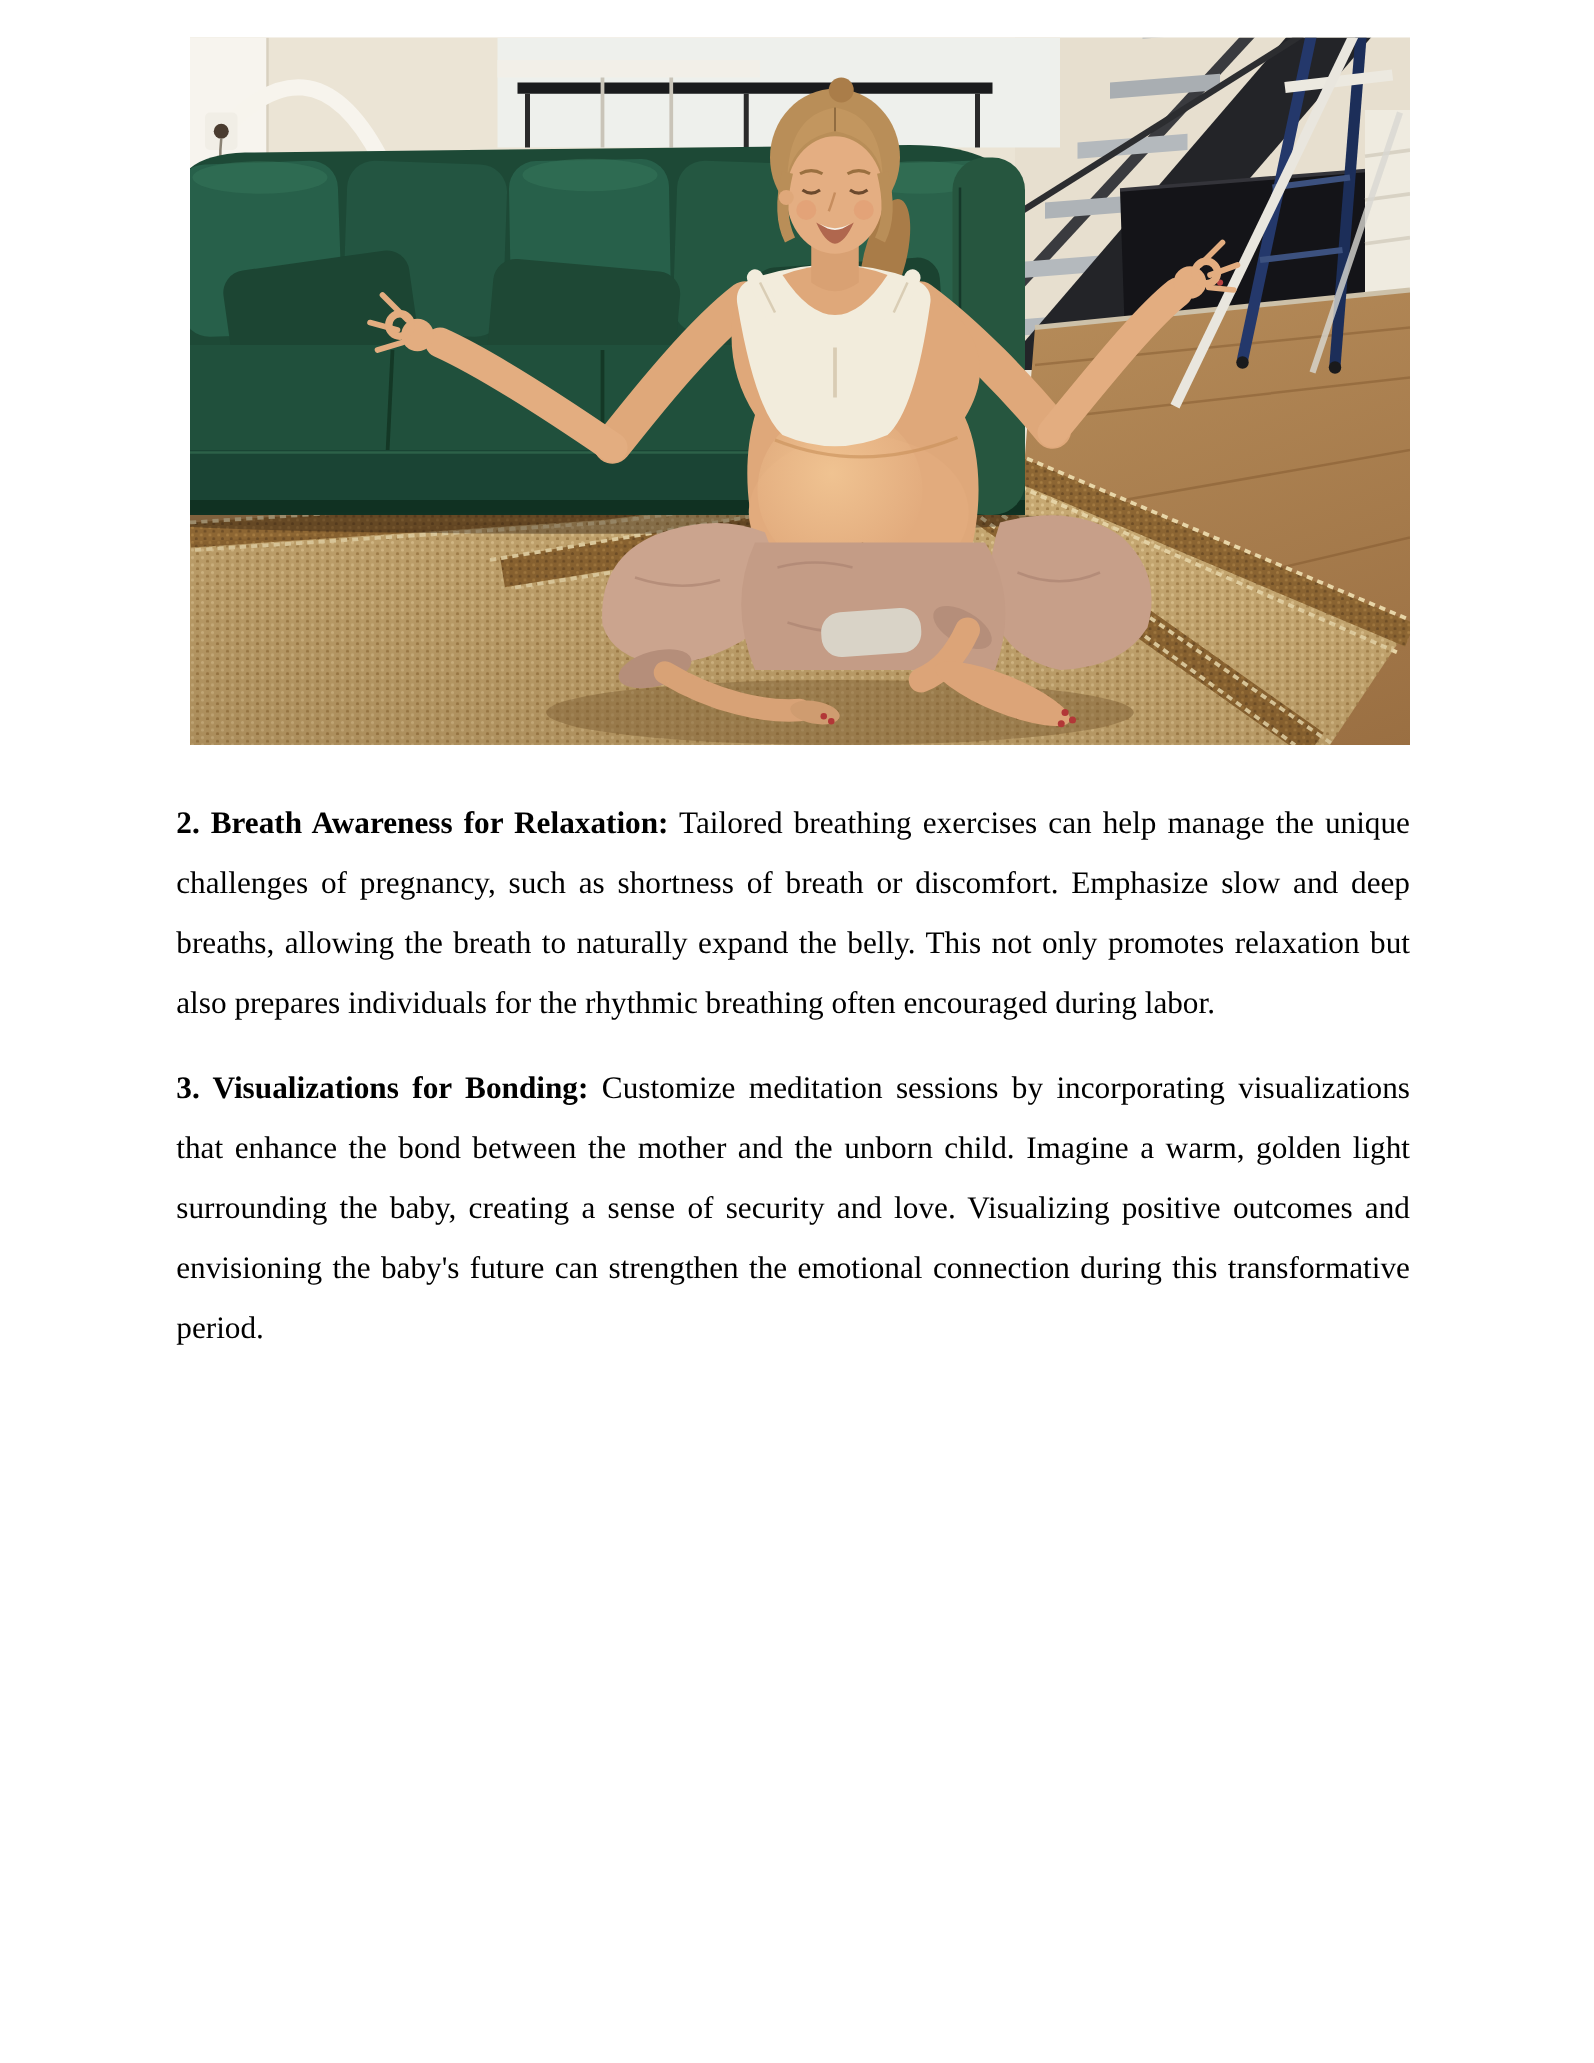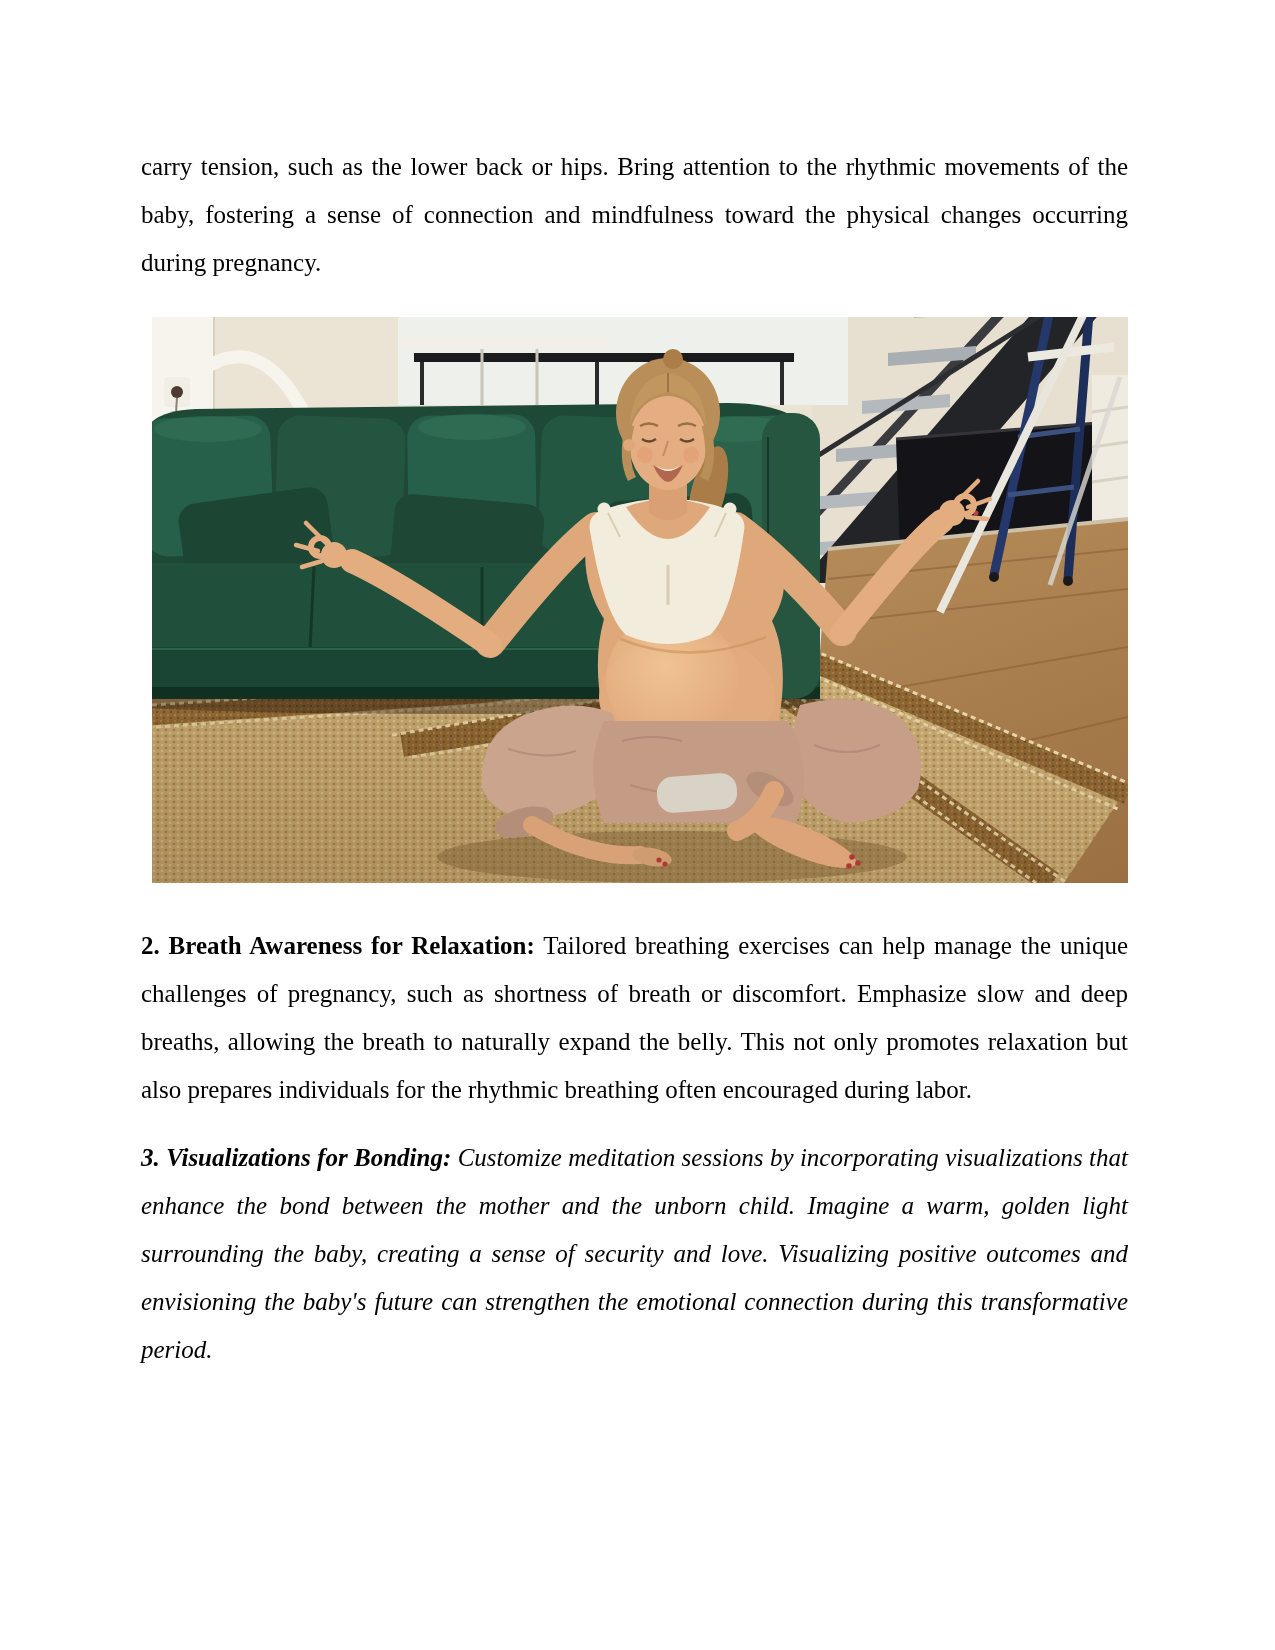--- a/index.html
+++ b/index.html
@@ -15,36 +15,35 @@
   .para {
     margin: 0 147px 0 141px;
     font-size: 25px;
     line-height: 48px;
     text-align: justify;
     color: #000;
   }
   .para b { font-weight: 700; }
   .p1 { margin-top: 143px; }
   .p2 { margin-top: 39px; }
-  .p3 { margin-top: 20px; font-style: italic; }
+  .p3 { margin-top: 20px; }
   figure.photo {
     width: 976px; height: 566px;
     margin: 30px 0 0 152px;
     padding: 0;
     overflow: hidden;
     background: #ece5d7;
   }
   figure.photo svg { display: block; width: 100%; height: 100%; }
 </style>
 </head>
 <body>
 
 <div class="page">
 
-  <p class="para p1"><span>carry tension, such as the lower back or hips. Bring attention to the rhythmic movements of the baby, fostering a sense of connection and mindfulness toward the physical changes occurring during pregnancy.</span></p>
 
   <figure class="photo" role="img" aria-label="Pregnant woman in a white sports bra and beige pants meditating cross-legged on a woven tan rug, in front of a dark green sofa, with a black staircase, blue step ladder and wooden floor behind her">
     <svg viewBox="0 0 976 566" preserveAspectRatio="none">
       <defs>
         <linearGradient id="woodg" x1="0" y1="0" x2="1" y2="1">
           <stop offset="0" stop-color="#c59b66"></stop>
           <stop offset="1" stop-color="#9a6f42"></stop>
         </linearGradient>
         <linearGradient id="rugsh" x1="0" y1="1" x2="0.6" y2="0">
           <stop offset="0" stop-color="rgba(80,50,15,0.25)"></stop>

